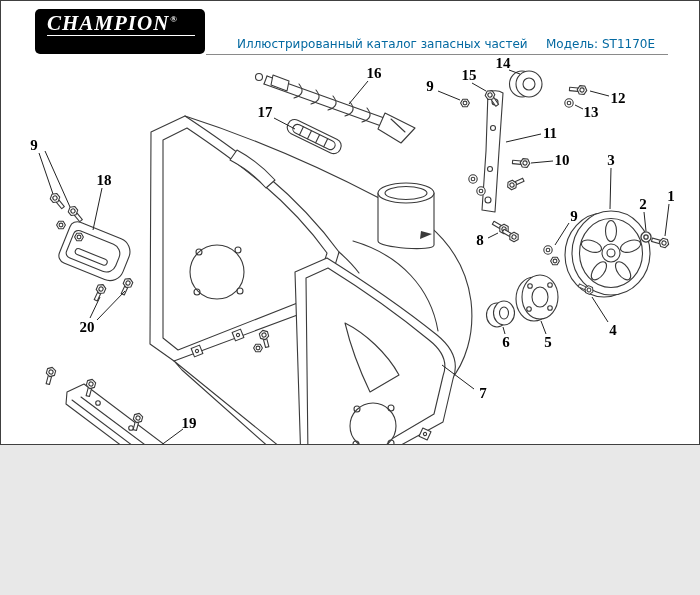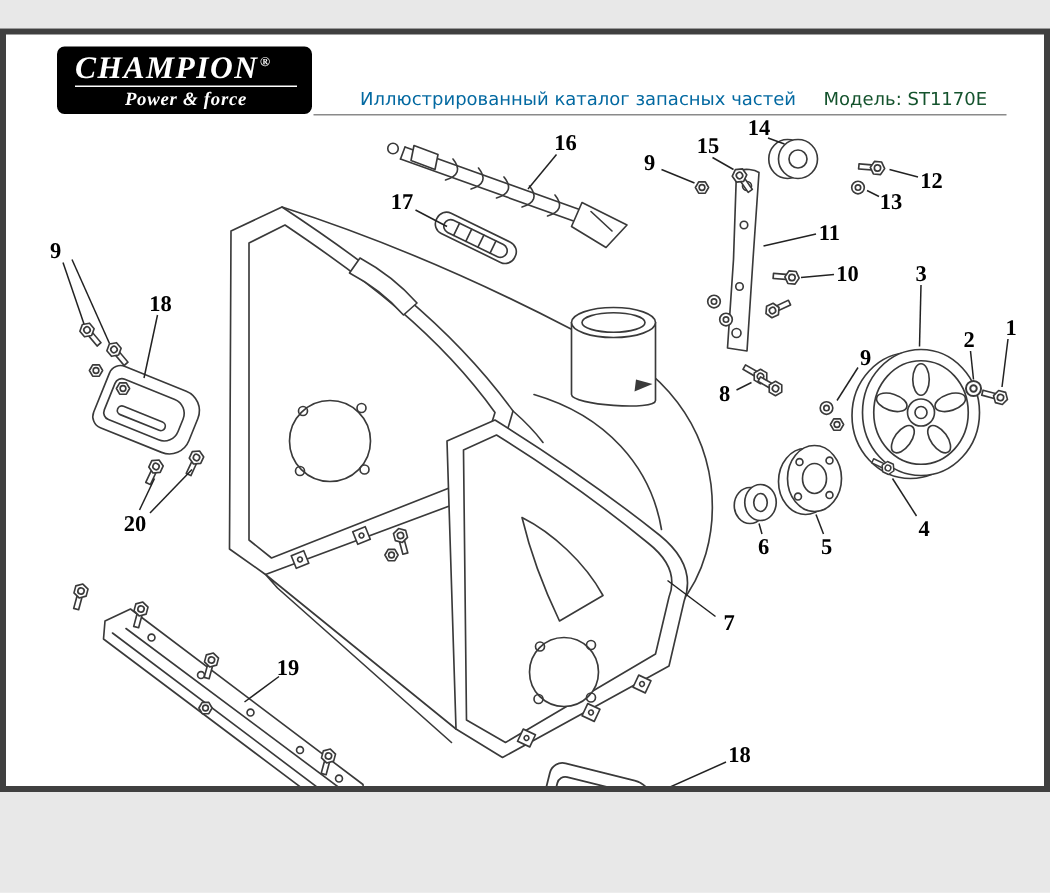--- a/index.html
+++ b/index.html
@@ -1,48 +1,47 @@
 <!DOCTYPE html>
 <html><head>
 <meta charset="utf-8">
 <style>
   * { margin:0; padding:0; box-sizing:border-box; }
   html,body { background:#e8e8e8; }
   body { width:700px; height:595px; font-family:"DejaVu Sans",sans-serif; }
-  .page { position:relative; width:700px; height:509px; background:#fff; border:4px solid #404040; overflow:hidden;margin-top:19px; }
+  .page { position:relative; width:700px; height:445px; background:#fff; border:1px solid #404040; overflow:hidden; }
 
   .logo { position:absolute; left:34px; top:8px; width:170px; height:45px; background:#000;
           border-radius:5px; color:#fff; padding:3px 10px 3px 12px; }
   .logo-title { font-family:"Liberation Serif",serif; font-style:italic; font-weight:bold;
                 font-size:21px; line-height:1.05; letter-spacing:1px; white-space:nowrap; }
   .reg { font-size:9px; vertical-align:super; margin-left:1px; }
   .logo-rule { border-top:1.5px solid #fff; margin:1px 0 1px; }
   .logo-tagline { font-family:"Liberation Serif",serif; font-style:italic; font-weight:bold;
                   font-size:12.5px; text-align:center; letter-spacing:.5px; }
 
   .catalog-title { position:absolute; left:236px; top:36px; font-size:12px; color:#0369a1; }
-  .model-label   { position:absolute; left:545px; top:36px; font-size:12px; color:#14532d; }
+  .model-label   { position:absolute; left:545px; top:36px; font-size:12px; color:#0369a1; }
   .header-rule   { position:absolute; left:205px; top:53px; width:462px; border-top:1px solid #8a8a8a; }
 
   svg.diagram { position:absolute; left:0; top:0; }
   .leader { stroke:#222; stroke-width:1; fill:none; }
   text.callout { font-family:"Liberation Serif",serif; font-size:15px; font-weight:bold;
                  fill:#000; text-anchor:middle; }
 </style>
 </head>
 <body>
 
 <div class="page">
 
   <div class="logo">
     <div class="logo-title">
       <span>CHAMPION</span><span class="reg">®</span>
     </div>
     <div class="logo-rule"></div>
-    <div class="logo-tagline">Power &amp; force</div>
   </div>
 
   <div class="catalog-title">Иллюстрированный каталог запасных частей</div>
   <div class="model-label">Модель: ST1170E</div>
   <div class="header-rule"></div>
 
   <svg class="diagram" width="700" height="595" viewBox="0 0 700 595">
     <defs>
       <g id="f-bolt">
         <rect x="4" y="-1.7" width="8.5" height="3.4" fill="#fff"></rect>

